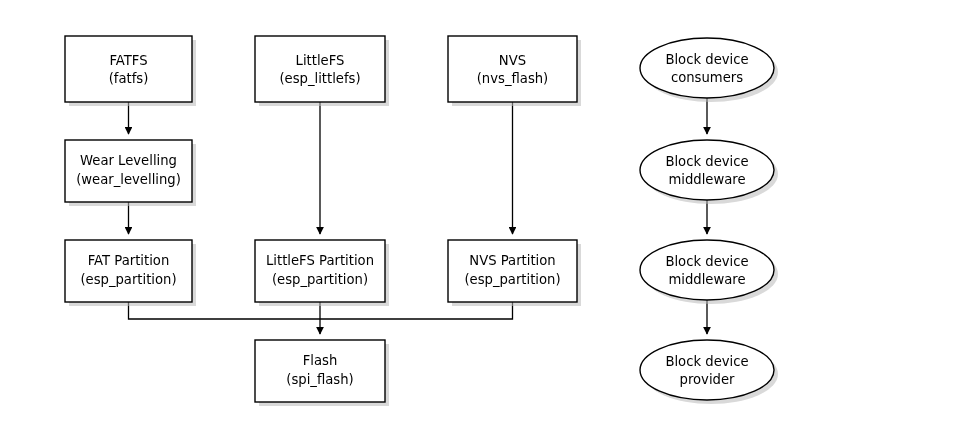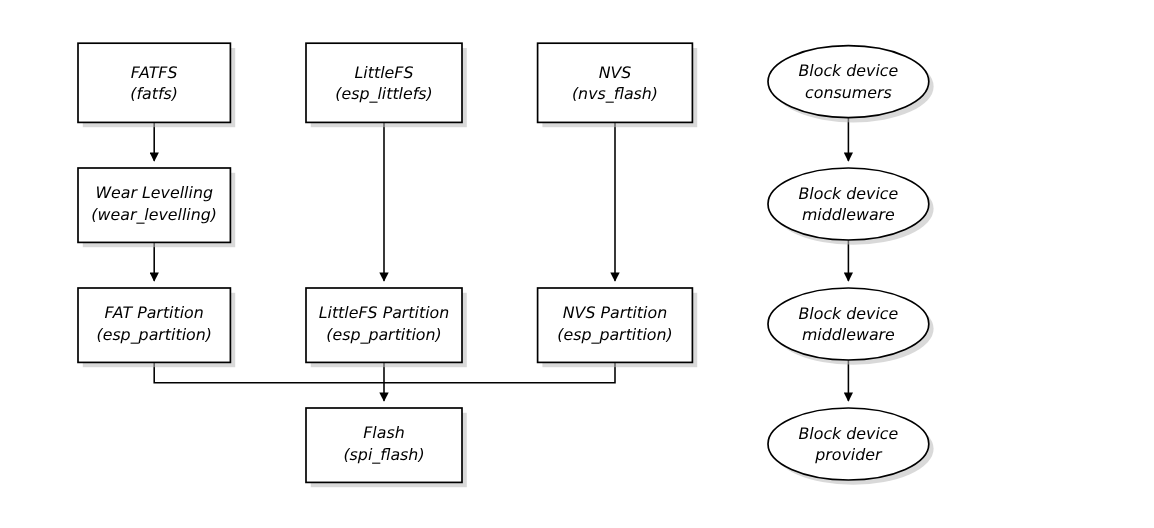--- a/index.html
+++ b/index.html
@@ -13,21 +13,20 @@
     position: relative;
     overflow: hidden;
     font-family: "DejaVu Sans", sans-serif;
   }
   #diagram-root {
     position: absolute;
     left: 0;
     top: 0;
     width: 962px;
     height: 440px;
-    font-style: italic;
   }
   svg#diagram-svg {
     position: absolute;
     left: 0;
     top: 0;
     width: 962px;
     height: 440px;
     display: block;
   }
   .node-shape {

